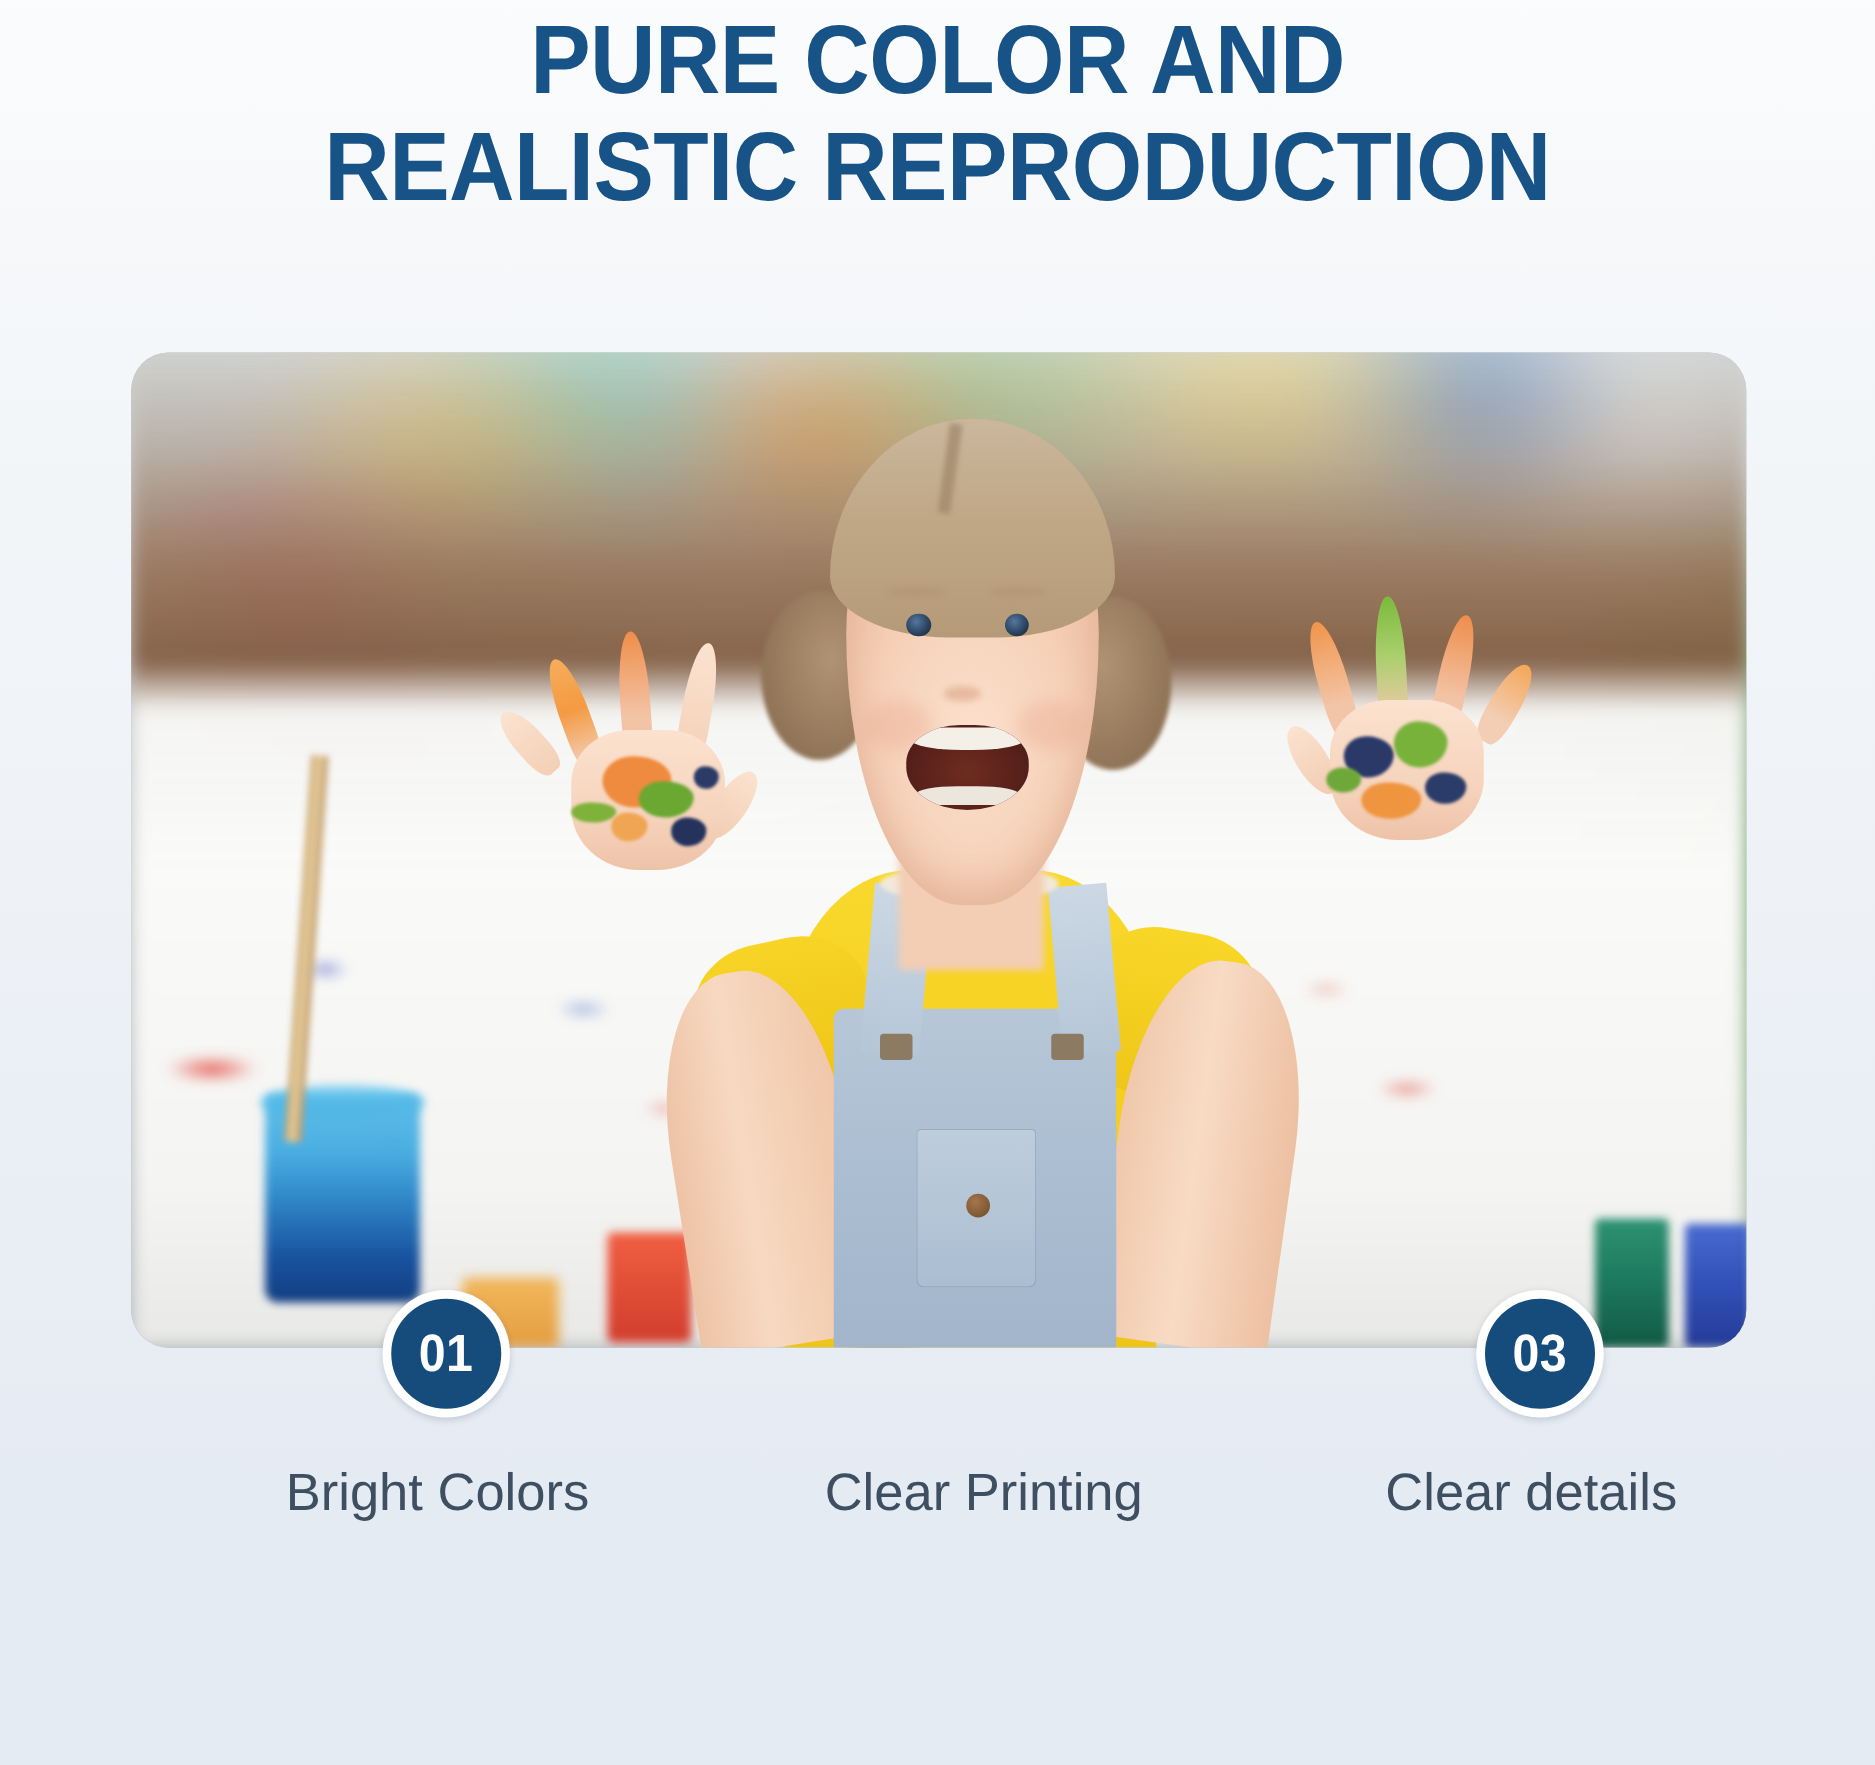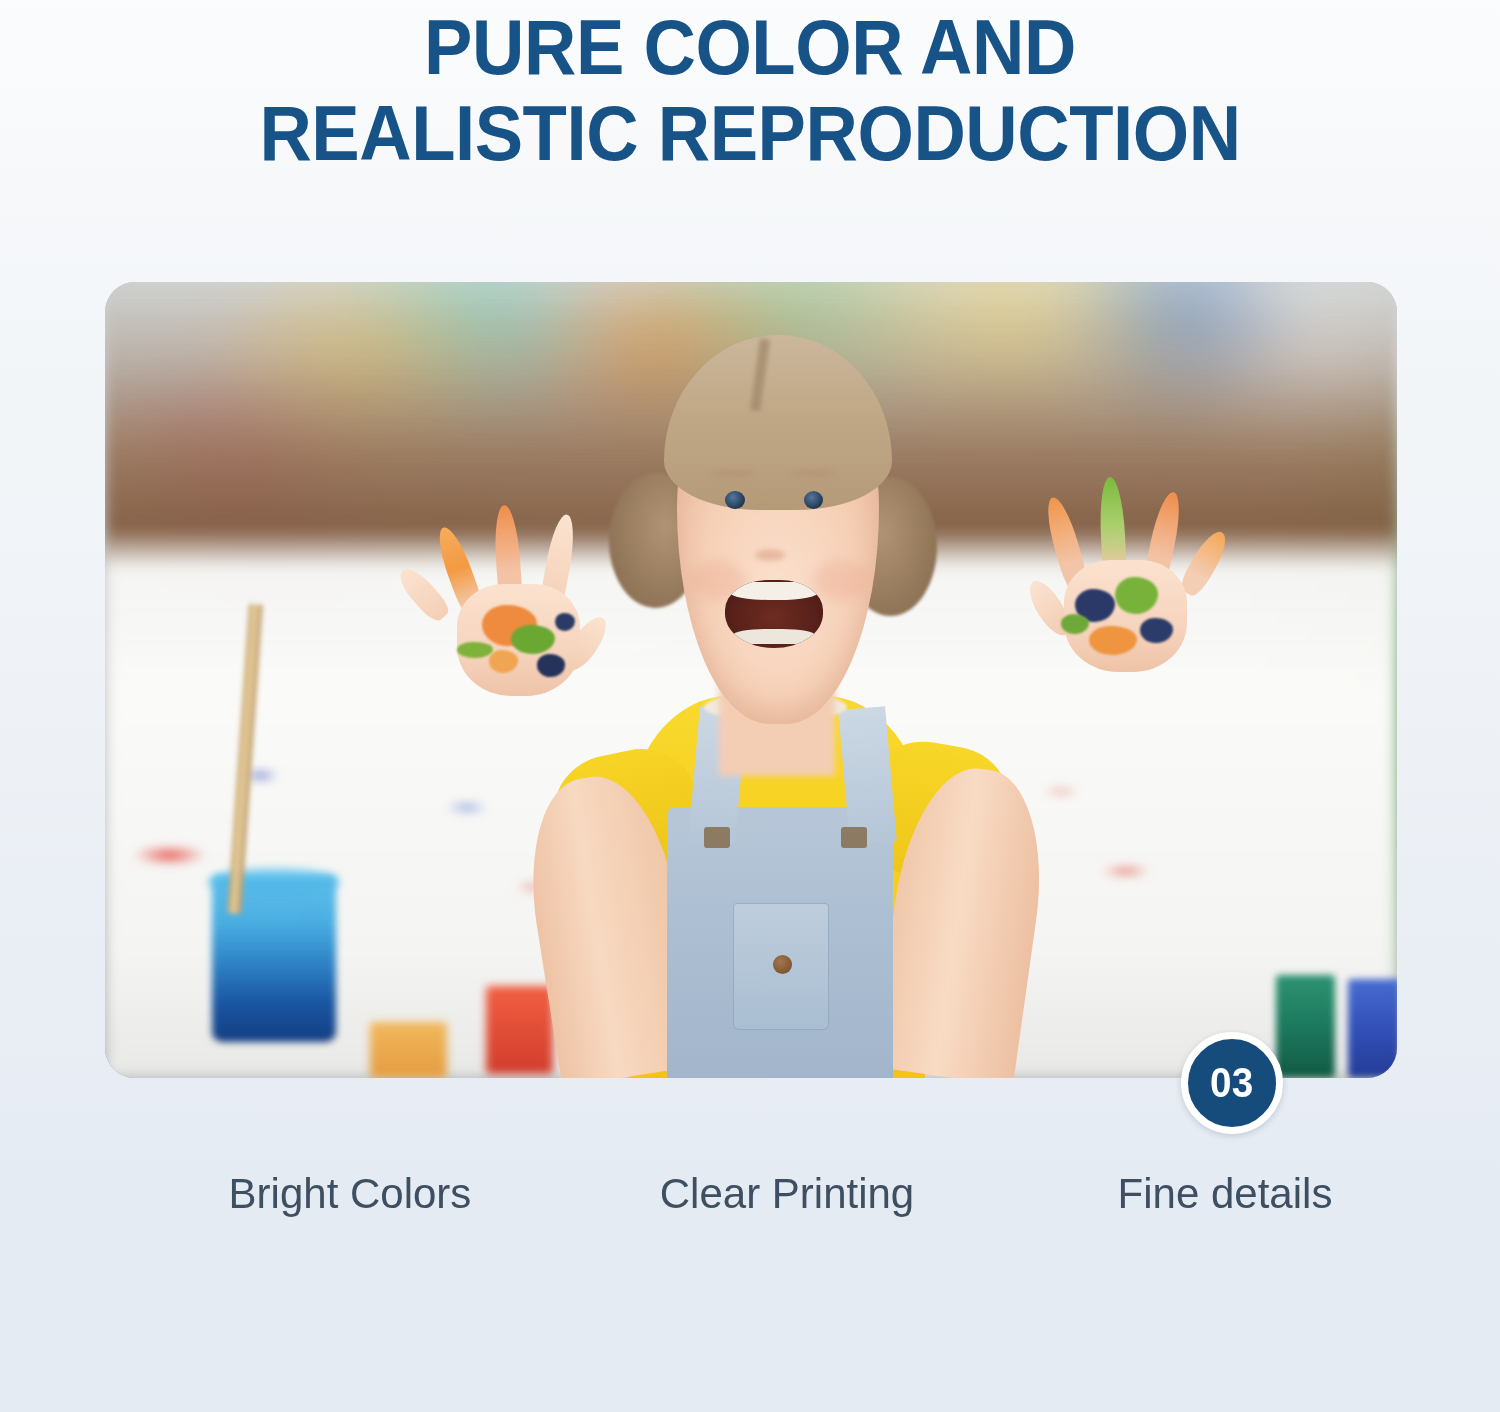--- a/index.html
+++ b/index.html
@@ -633,21 +633,24 @@
         <div class="palm"></div>
         <div class="blob" style="left:22%; top:56%; width:22%; height:16%; background:#2a3968;"></div>
         <div class="blob" style="left:44%; top:50%; width:24%; height:18%; background:#79b23b;"></div>
         <div class="blob" style="left:30%; top:74%; width:26%; height:14%; background:#ef9540;"></div>
         <div class="blob" style="left:58%; top:70%; width:18%; height:12%; background:#2c3c6a;"></div>
         <div class="blob" style="left:14%; top:68%; width:16%; height:10%; background:#6ea838;"></div>
       </div>
     </div>
   </div>
 
+  <div class="badge" style="left:306px; top:1032px;">
+    <span class="badge-num">01</span>
+  </div>
   <div class="badge" style="left:1181px; top:1032px;justify-content:center;">
     <span class="badge-num">03</span>
   </div>
 
   <div class="feature-label" style="left:587px;">Clear Printing</div>
   <div class="feature-label" style="left:150px;">Bright Colors</div>
-  <div class="feature-label" style="left:1025px;">Fine details</div>
+  <div class="feature-label" style="left:1025px;">Clear details</div>
 
 </div>
 
 </body></html>

